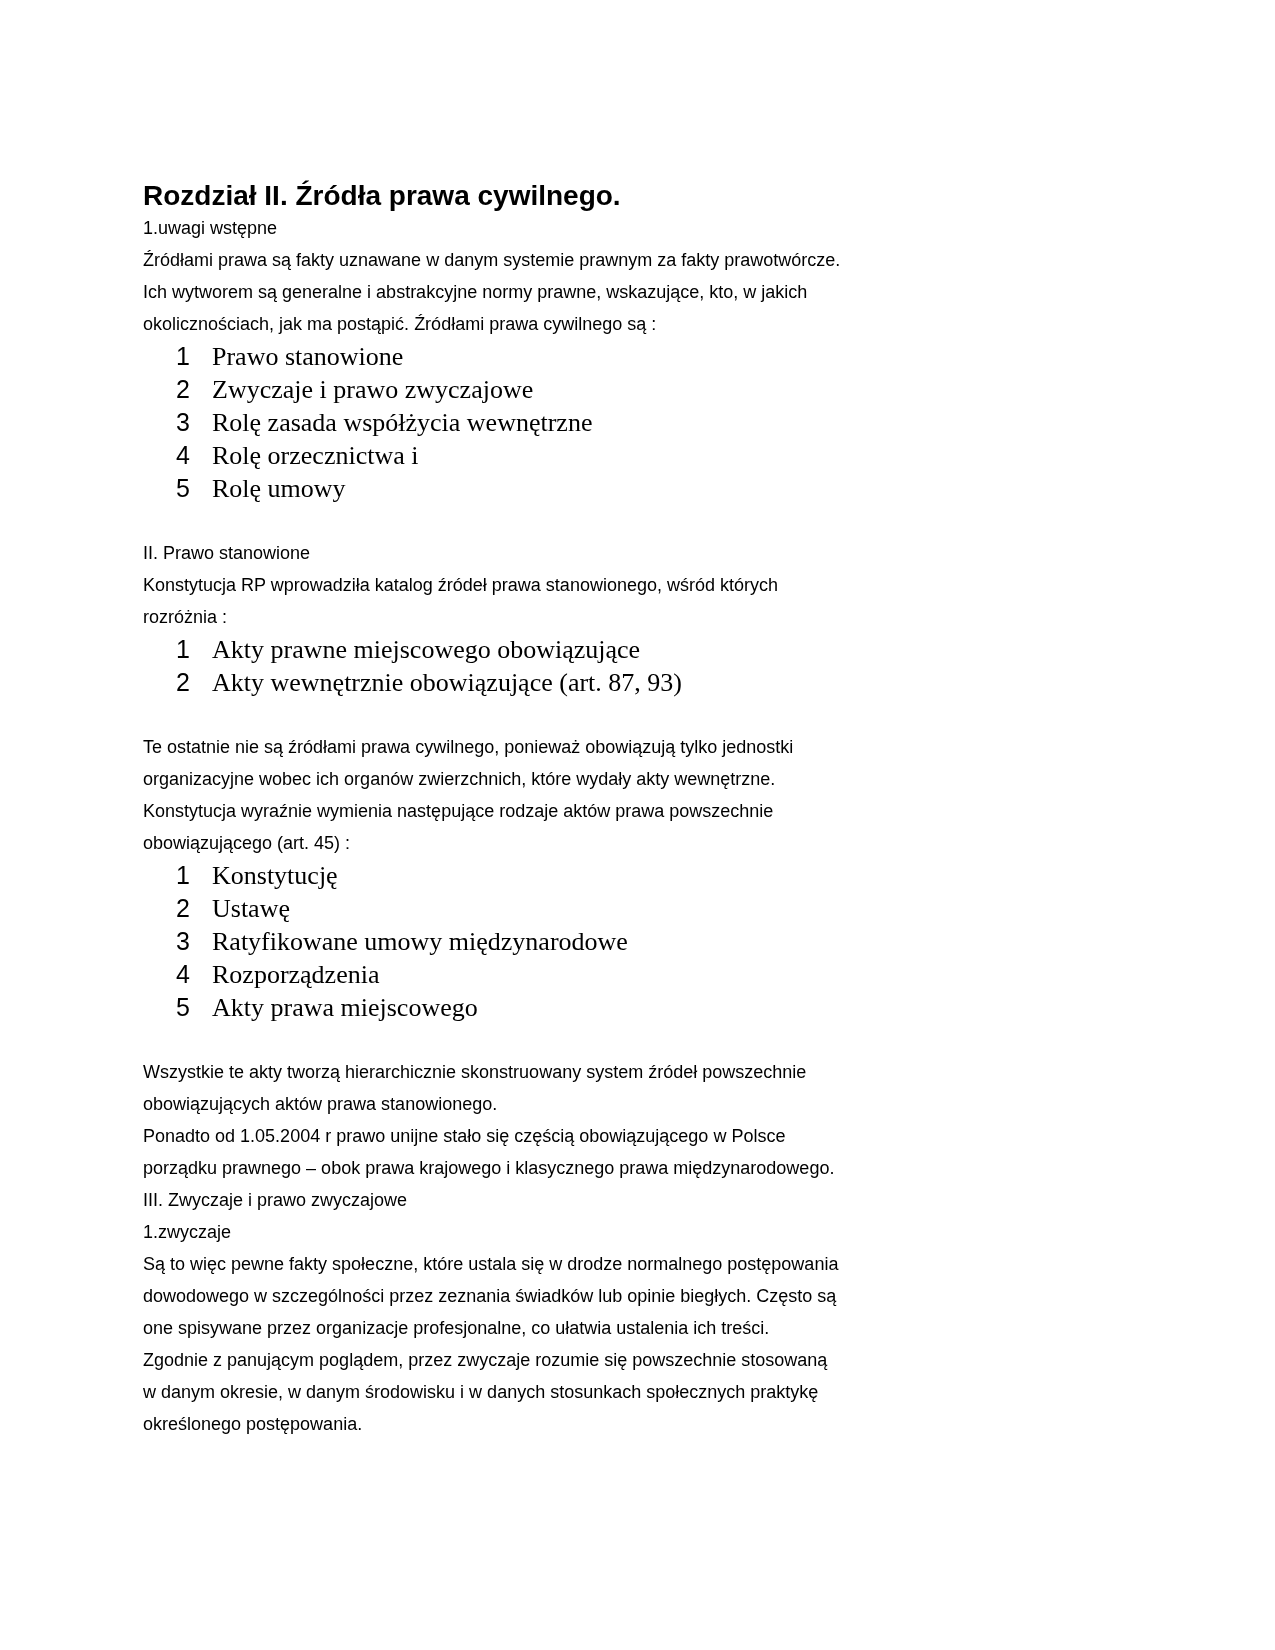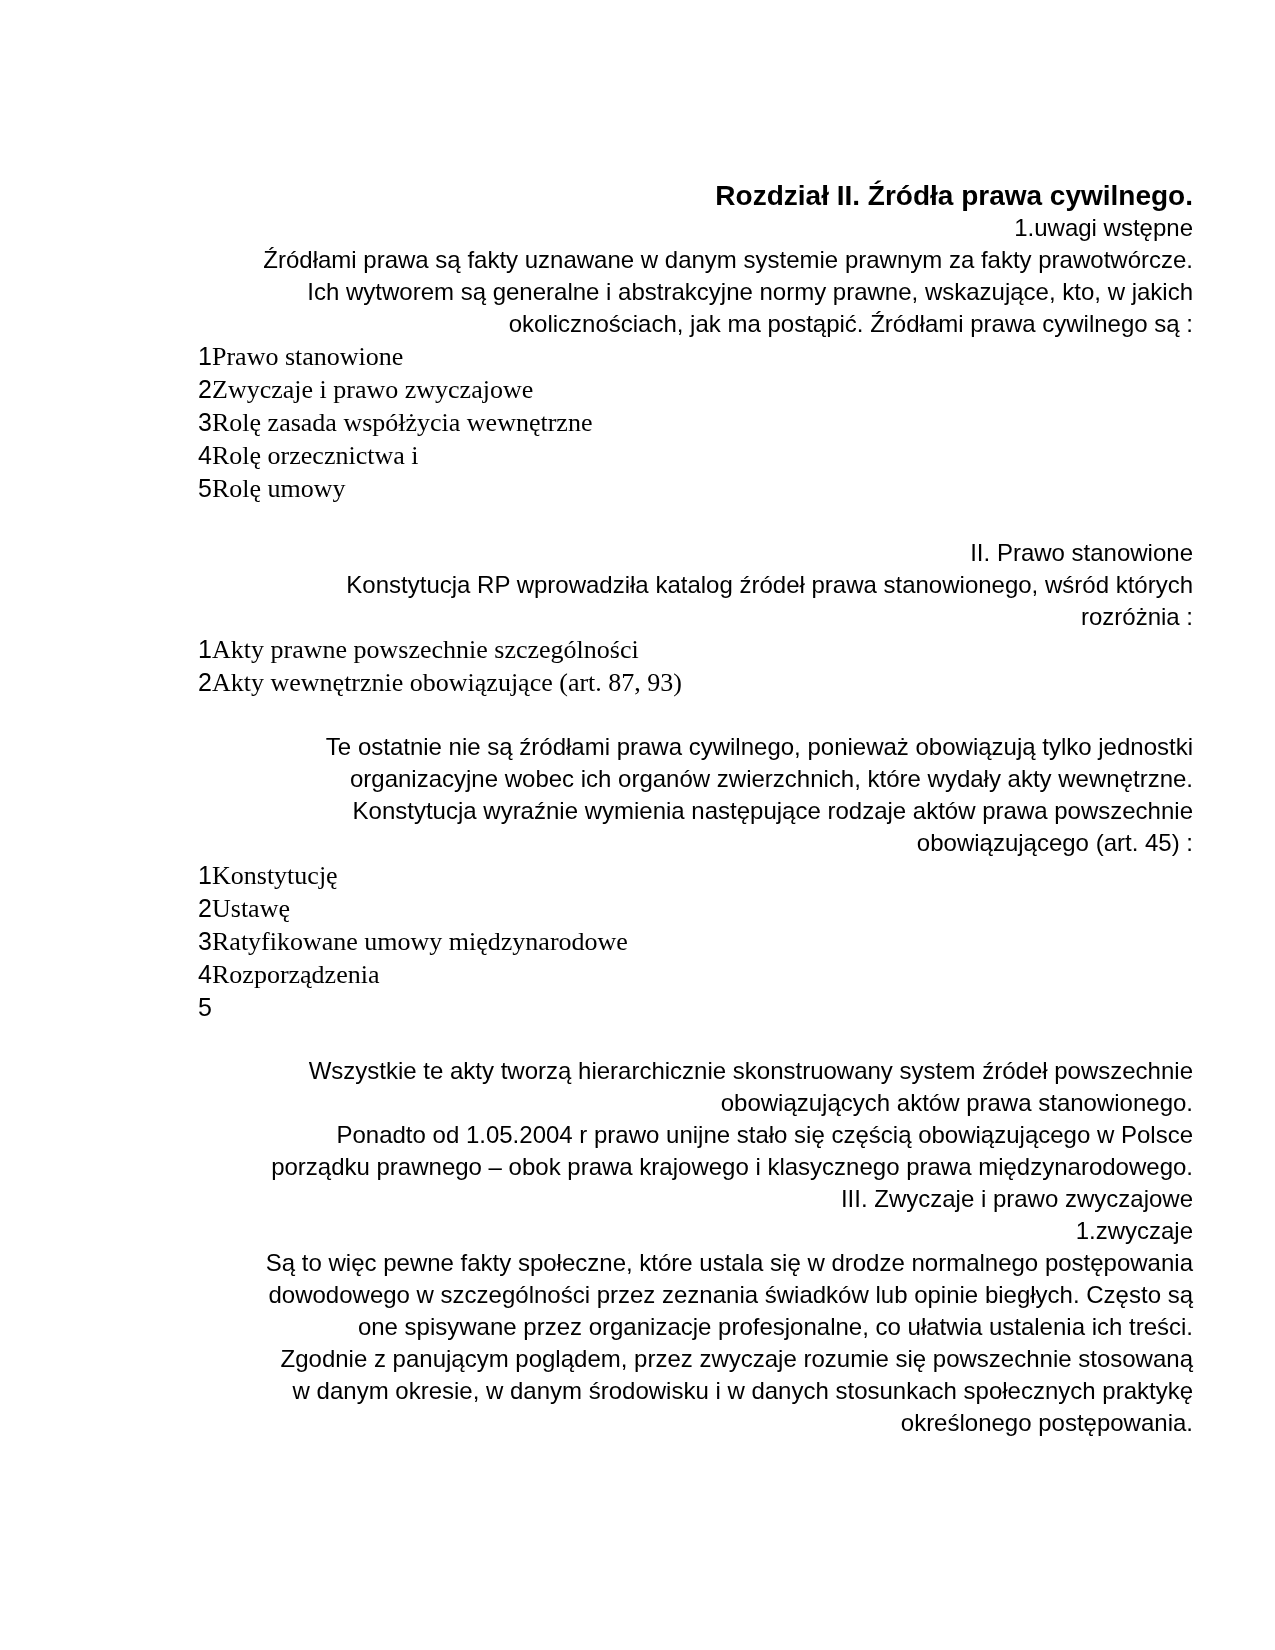--- a/index.html
+++ b/index.html
@@ -13,34 +13,33 @@
     height: 1650px;
     background: #ffffff;
     overflow: hidden;
   }
   .content {
     position: absolute;
     left: 143px;
     top: 179px;
     width: 1050px;
     color: #000000;
-    text-align: right;
   }
   .title {
     margin: 0;
     font-family: "Liberation Sans", sans-serif;
     font-weight: bold;
     font-size: 28px;
     line-height: 33px;
     white-space: pre-line;
   }
   .para {
     margin: 0;
     font-family: "Liberation Sans", sans-serif;
-    font-size: 24px;
+    font-size: 18px;
     line-height: 32px;
     white-space: pre-line;
   }
   .numlist { margin: 0; }
   .li {
     display: flex;
     align-items: baseline;
     line-height: 32px;
   }
   .num {
@@ -94,21 +93,21 @@
 
     <div class="spacer"></div>
 
     <p class="para">II. Prawo stanowione</p>
     <p class="para">Konstytucja RP wprowadziła katalog źródeł prawa stanowionego, wśród których
 rozróżnia :</p>
 
     <div class="numlist">
       <div class="li">
         <span class="num">1</span>
-        <span class="txt">Akty prawne powszechnie szczególności</span>
+        <span class="txt">Akty prawne miejscowego obowiązujące</span>
       </div>
       <div class="li">
         <span class="num">2</span>
         <span class="txt">Akty wewnętrznie obowiązujące (art. 87, 93)</span>
       </div>
     </div>
 
     <div class="spacer"></div>
 
     <p class="para">Te ostatnie nie są źródłami prawa cywilnego, ponieważ obowiązują tylko jednostki
@@ -128,20 +127,21 @@
       <div class="li">
         <span class="num">3</span>
         <span class="txt">Ratyfikowane umowy międzynarodowe</span>
       </div>
       <div class="li">
         <span class="num">4</span>
         <span class="txt">Rozporządzenia</span>
       </div>
       <div class="li">
         <span class="num">5</span>
+        <span class="txt">Akty prawa miejscowego</span>
       </div>
     </div>
 
     <div class="spacer"></div>
 
     <p class="para">Wszystkie te akty tworzą hierarchicznie skonstruowany system źródeł powszechnie
 obowiązujących aktów prawa stanowionego.
 Ponadto od 1.05.2004 r prawo unijne stało się częścią obowiązującego w Polsce
 porządku prawnego – obok prawa krajowego i klasycznego prawa międzynarodowego.</p>
 

